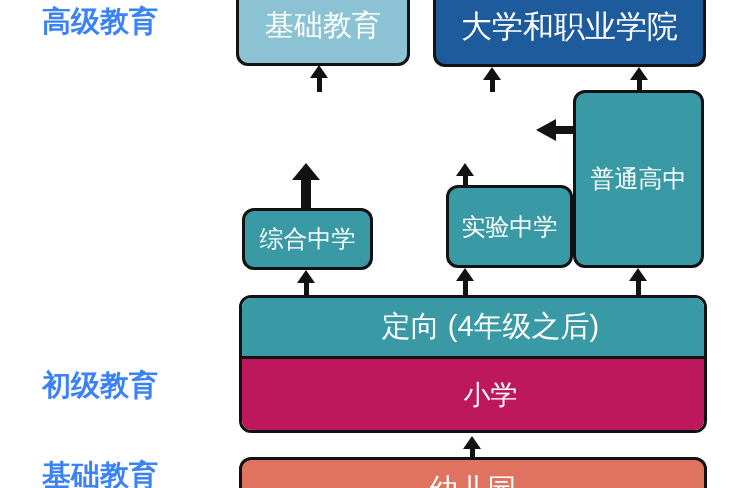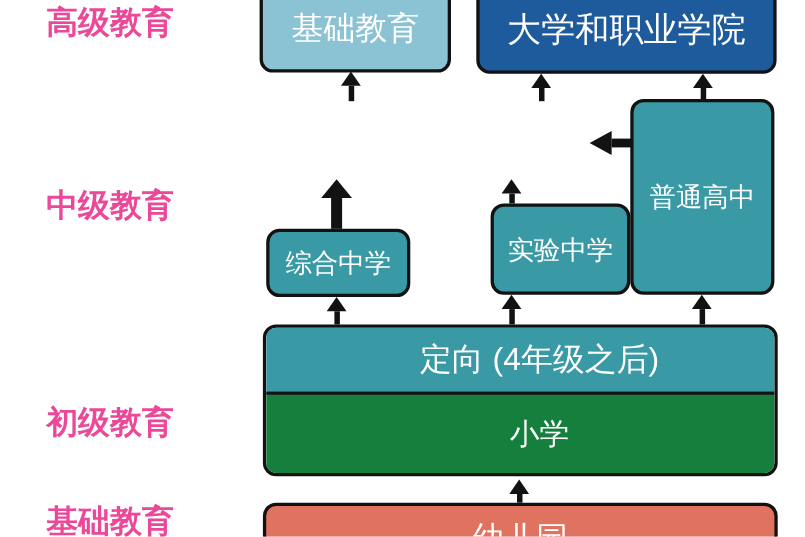--- a/index.html
+++ b/index.html
@@ -8,41 +8,41 @@
     position:relative;
     width:732px;height:488px;
     overflow:hidden;
     background:#ffffff;
     font-family:"Liberation Sans", sans-serif;
   }
   .stage-label{
     position:absolute;
     font-size:29px;
     font-weight:700;
-    color:#ec4899;
+    color:#3b82f6;
     white-space:nowrap;
     line-height:1.1;
   }
   .node{
     position:absolute;
     box-sizing:border-box;
     border:3px solid #121212;
     border-radius:12px;
     display:flex;
     align-items:center;
     justify-content:center;
     color:#ffffff;
     font-weight:500;
     white-space:nowrap;
   }
   .node .node-label{display:block;}
   .c-lightblue{background:#8CC3D4;}
   .c-darkblue{background:#1E5B9C;}
   .c-teal{background:#3999A5;}
-  .c-orange{background:#15803d;}
+  .c-orange{background:#be185d;}
   .c-salmon{background:#E0735F;}
   .fs31{font-size:31px;}
   .fs29{font-size:29px;}
   .fs28{font-size:24px;}
   .fs27{font-size:27px;}
 
   
   .combined{
     position:absolute;
     box-sizing:border-box;
@@ -77,21 +77,20 @@
     border-right:var(--hh) solid #121212;
   }
   .arrow.left .shaft{height:var(--sw);flex:1;background:#121212;}
 </style>
 </head>
 <body>
 
 <div id="stage">
 
   <div class="stage-label" style="left:42px;top:6px;">高级教育</div>
-  <div class="stage-label" style="left:42px;top:172px;">中级教育</div>
   <div class="stage-label" style="left:42px;top:370px;">初级教育</div>
   <div class="stage-label" style="left:42px;top:460px;">基础教育</div>
 
   <div class="node c-lightblue fs29" style="left:236px;top:-14px;width:174px;height:80px;">
     <span class="node-label">基础教育</span>
   </div>
 
   <div class="node c-darkblue fs31" style="left:433px;top:-14px;width:273px;height:81px;">
     <span class="node-label">大学和职业学院</span>
   </div>

